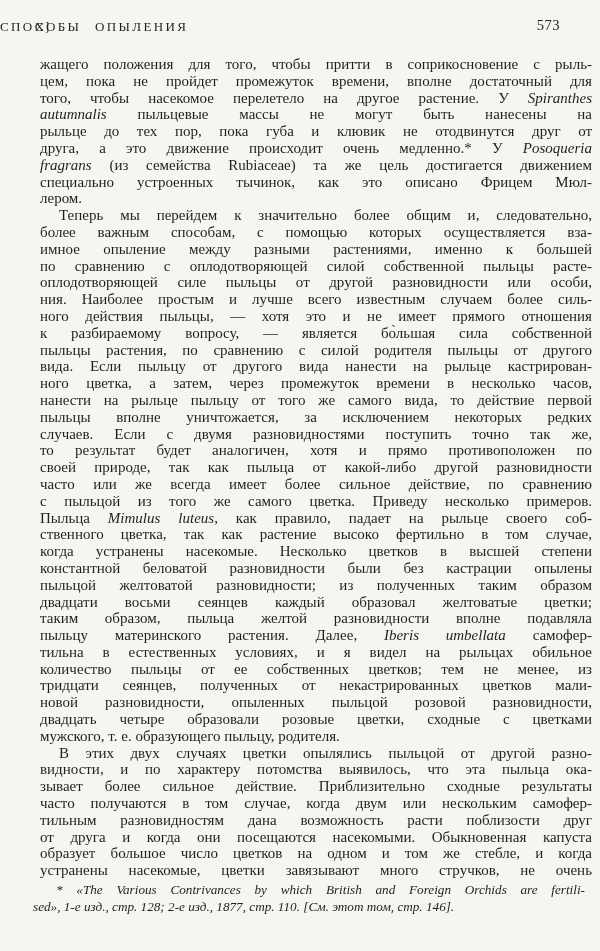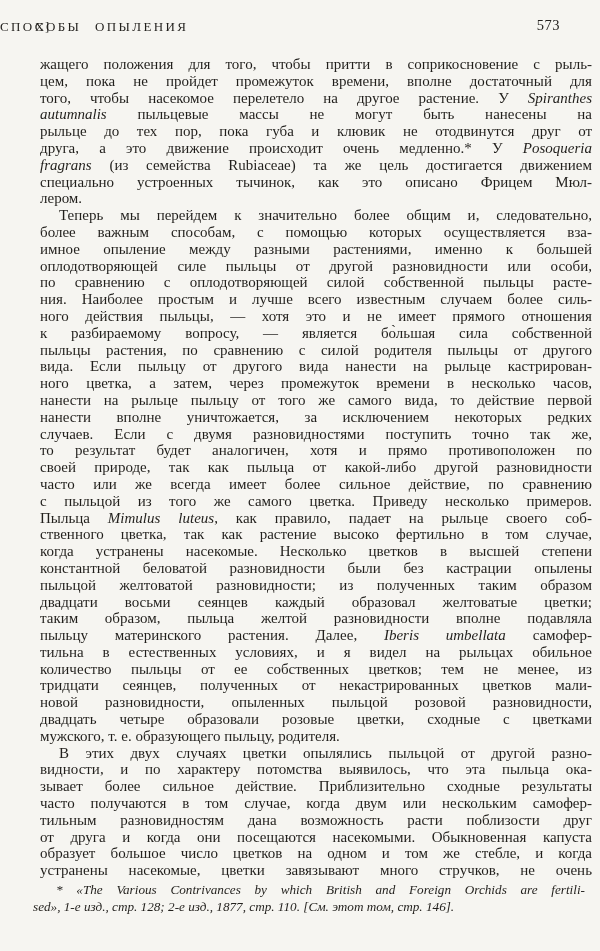--- a/index.html
+++ b/index.html
@@ -57,30 +57,30 @@
       <div class="line"><span>того, чтобы насекомое перелетело на другое растение. У </span><em>Spiranthes</em></div>
       <div class="line"><em>autumnalis</em><span> пыльцевые массы не могут быть нанесены на</span></div>
       <div class="line"><span>рыльце до тех пор, пока губа и клювик не отодвинутся друг от</span></div>
       <div class="line"><span>друга, а это движение происходит очень медленно.* У </span><em>Posoqueria</em></div>
       <div class="line"><em>fragrans</em><span> (из семейства Rubiaceae) та же цель достигается движением</span></div>
       <div class="line"><span>специально устроенных тычинок, как это описано Фрицем Мюл-</span></div>
       <div class="line line-last"><span>лером.</span></div>
       <div class="line line-indent"><span>Теперь мы перейдем к значительно более общим и, следовательно,</span></div>
       <div class="line"><span>более важным способам, с помощью которых осуществляется вза-</span></div>
       <div class="line"><span>имное опыление между разными растениями, именно к большей</span></div>
+      <div class="line"><span>по сравнению с оплодотворяющей силой собственной пыльцы расте-</span></div>
       <div class="line"><span>оплодотворяющей силе пыльцы от другой разновидности или особи,</span></div>
-      <div class="line"><span>по сравнению с оплодотворяющей силой собственной пыльцы расте-</span></div>
       <div class="line"><span>ния. Наиболее простым и лучше всего известным случаем более силь-</span></div>
       <div class="line"><span>ного действия пыльцы, — хотя это и не имеет прямого отношения</span></div>
       <div class="line"><span>к разбираемому вопросу, — является бо̀льшая сила собственной</span></div>
       <div class="line"><span>пыльцы растения, по сравнению с силой родителя пыльцы от другого</span></div>
       <div class="line"><span>вида. Если пыльцу от другого вида нанести на рыльце кастрирован-</span></div>
       <div class="line"><span>ного цветка, а затем, через промежуток времени в несколько часов,</span></div>
       <div class="line"><span>нанести на рыльце пыльцу от того же самого вида, то действие первой</span></div>
-      <div class="line"><span>нанести вполне уничтожается, за исключением некоторых редких</span></div>
+      <div class="line"><span>пыльцы вполне уничтожается, за исключением некоторых редких</span></div>
       <div class="line"><span>случаев. Если с двумя разновидностями поступить точно так же,</span></div>
       <div class="line"><span>то результат будет аналогичен, хотя и прямо противоположен по</span></div>
       <div class="line"><span>своей природе, так как пыльца от какой-либо другой разновидности</span></div>
       <div class="line"><span>часто или же всегда имеет более сильное действие, по сравнению</span></div>
       <div class="line"><span>с пыльцой из того же самого цветка. Приведу несколько примеров.</span></div>
       <div class="line"><span>Пыльца </span><em>Mimulus luteus</em><span>, как правило, падает на рыльце своего соб-</span></div>
       <div class="line"><span>ственного цветка, так как растение высоко фертильно в том случае,</span></div>
       <div class="line"><span>когда устранены насекомые. Несколько цветков в высшей степени</span></div>
       <div class="line"><span>константной беловатой разновидности были без кастрации опылены</span></div>
       <div class="line"><span>пыльцой желтоватой разновидности; из полученных таким образом</span></div>

